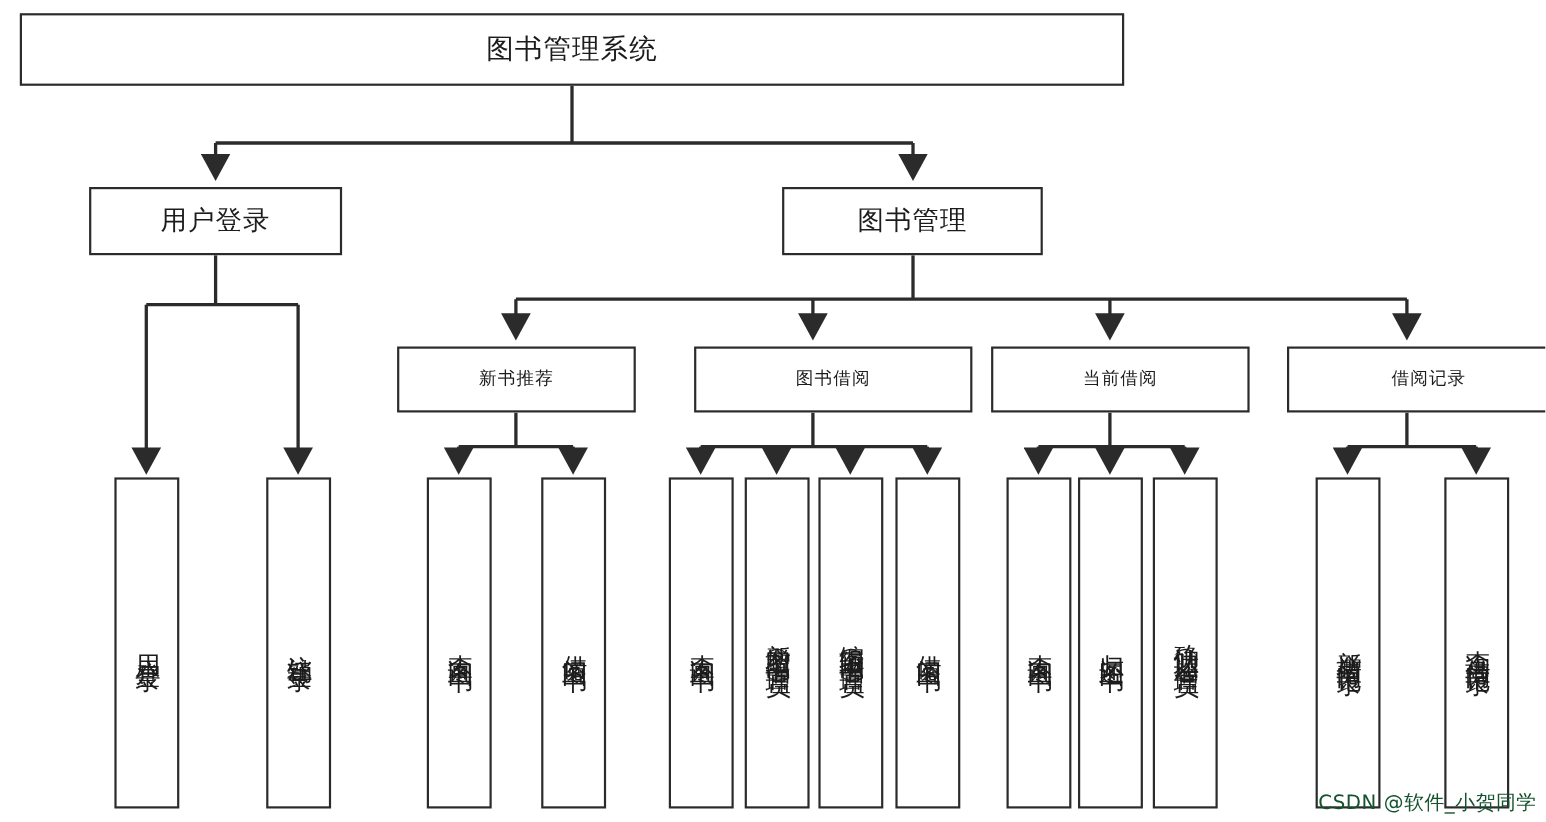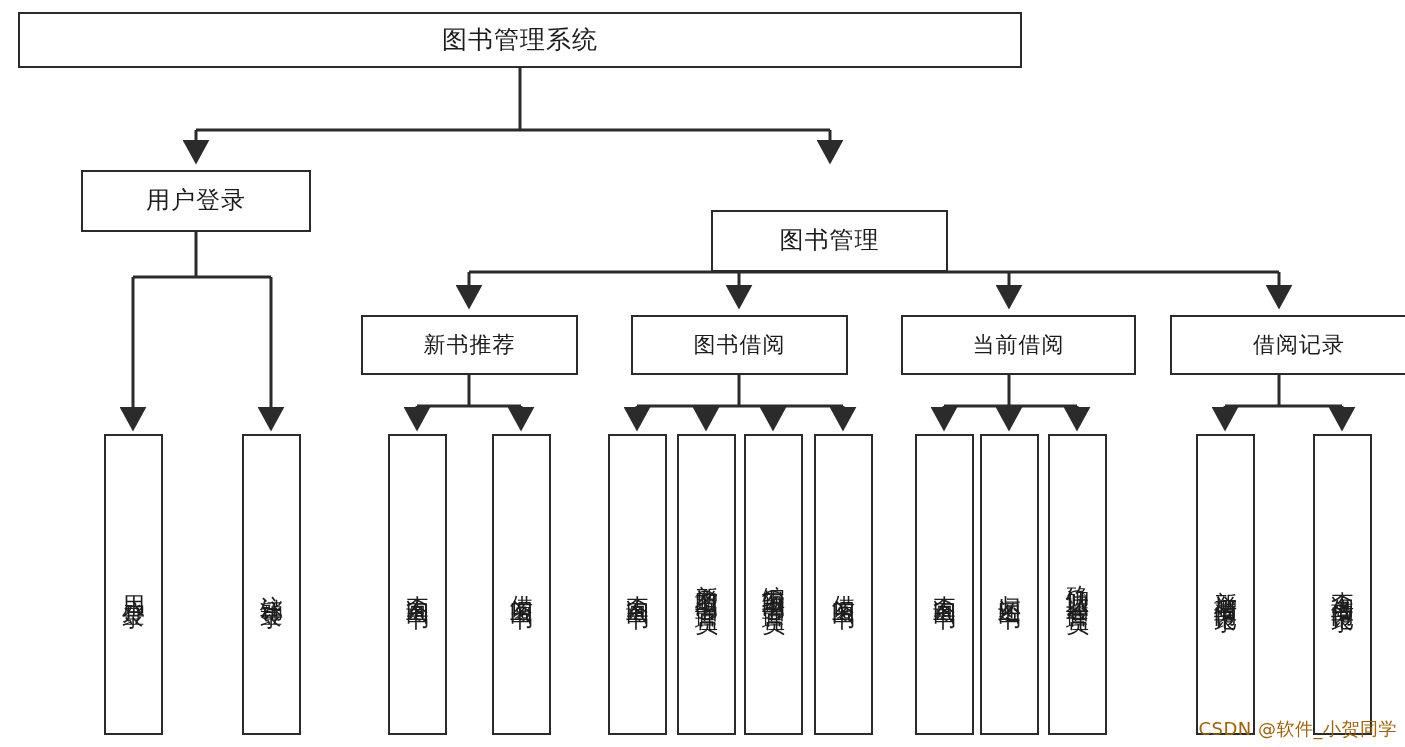--- a/index.html
+++ b/index.html
@@ -40,21 +40,21 @@
   }
   .node.root {
     font-size: 25px;
     letter-spacing: 1px;
   }
   .node.level2 {
     font-size: 24px;
     letter-spacing: 1px;
   }
   .node.level3 {
-    font-size: 22px;
+    font-size: 16px;
     letter-spacing: 1px;
     font-family: Liberation Serif, serif;
   }
   .node.leaf {
     font-size: 23px;
     letter-spacing: 2px;
     padding: 6px 0;
   }
   .vtext {
     writing-mode: vertical-rl;
@@ -62,21 +62,21 @@
     -webkit-writing-mode: vertical-rl;
     white-space: nowrap;
     line-height: 1;
     letter-spacing: 4px;
   }
   #watermark {
     position: absolute;
     right: 8px;
     bottom: 6px;
     font-size: 18px;
-    color: #a16207;
+    color: #14532d;
     letter-spacing: 0.5px;
     white-space: nowrap;
   }
 </style>
 </head>
 <body>
 
 <div id="diagram">
 
   <svg id="wires" viewBox="0 0 1405 747" width="1405" height="747" xmlns="http://www.w3.org/2000/svg">
@@ -123,35 +123,35 @@
       <path d="M 1009 406 L 1009 427" marker-end="url(#arrow)"></path>
       <path d="M 1077 406 L 1077 427" marker-end="url(#arrow)"></path>
 
       <path d="M 1279 375 L 1279 406"></path>
       <path d="M 1225 406 L 1342 406"></path>
       <path d="M 1225 406 L 1225 427" marker-end="url(#arrow)"></path>
       <path d="M 1342 406 L 1342 427" marker-end="url(#arrow)"></path>
     </g>
   </svg>
 
-  <div class="node root" style="left:18px; top:12px; width:1004px; height:56px;">
+  <div class="node root" style="left:18px; top:12px; width:1004px; height:66px;">
     <span>图书管理系统</span>
   </div>
 
   <div class="node level2" style="left:81px; top:170px; width:230px; height:62px;">
     <span>用户登录</span>
   </div>
-  <div class="node level2" style="left:711px; top:170px; width:237px; height:62px;margin-top:40px;">
+  <div class="node level2" style="left:711px; top:170px; width:237px; height:62px;">
     <span>图书管理</span>
   </div>
 
   <div class="node level3" style="left:361px; top:315px; width:217px; height:60px;">
     <span>新书推荐</span>
   </div>
-  <div class="node level3" style="left:631px; top:315px; width:217px; height:60px;">
+  <div class="node level3" style="left:631px; top:315px; width:253px; height:60px;">
     <span>图书借阅</span>
   </div>
   <div class="node level3" style="left:901px; top:315px; width:235px; height:60px;">
     <span>当前借阅</span>
   </div>
   <div class="node level3" style="left:1170px; top:315px; width:258px; height:60px;">
     <span>借阅记录</span>
   </div>
 
   <div class="node leaf" style="left:104px; top:434px; width:59px; height:301px;">

